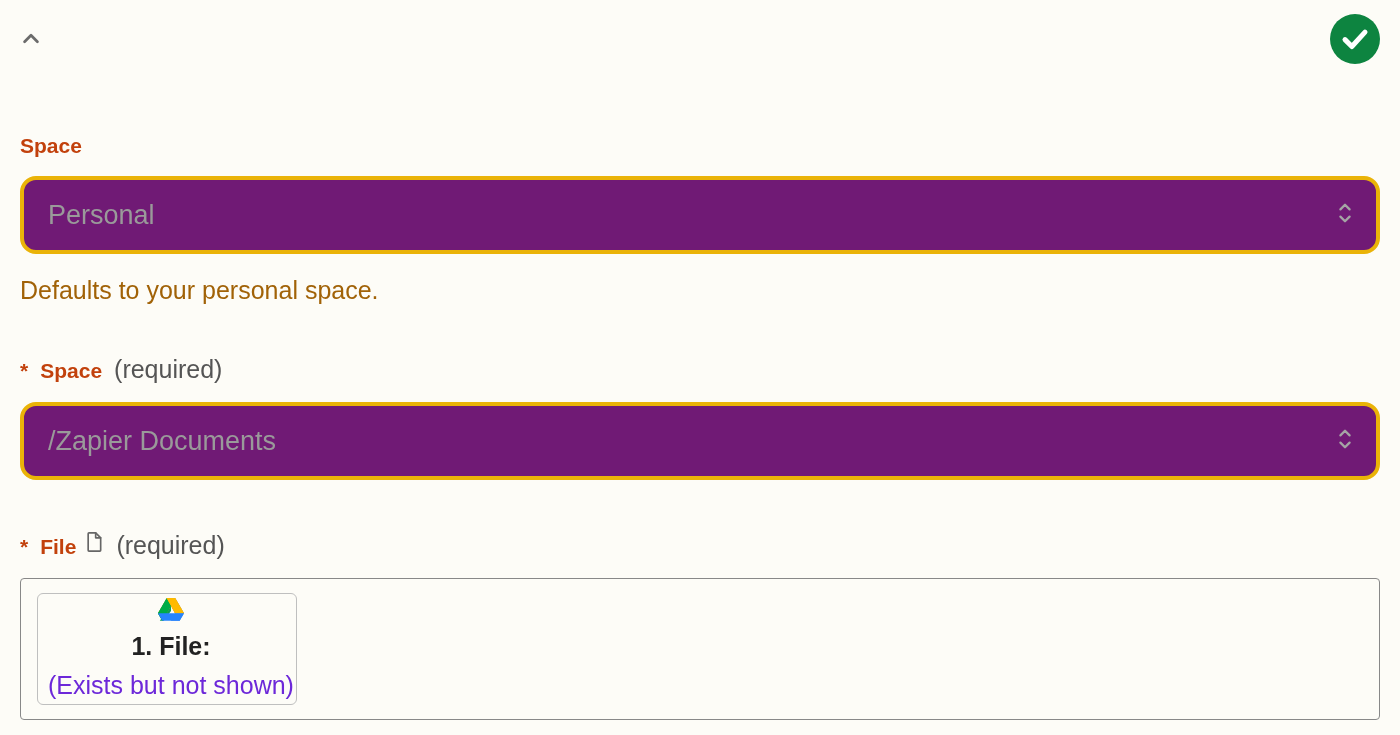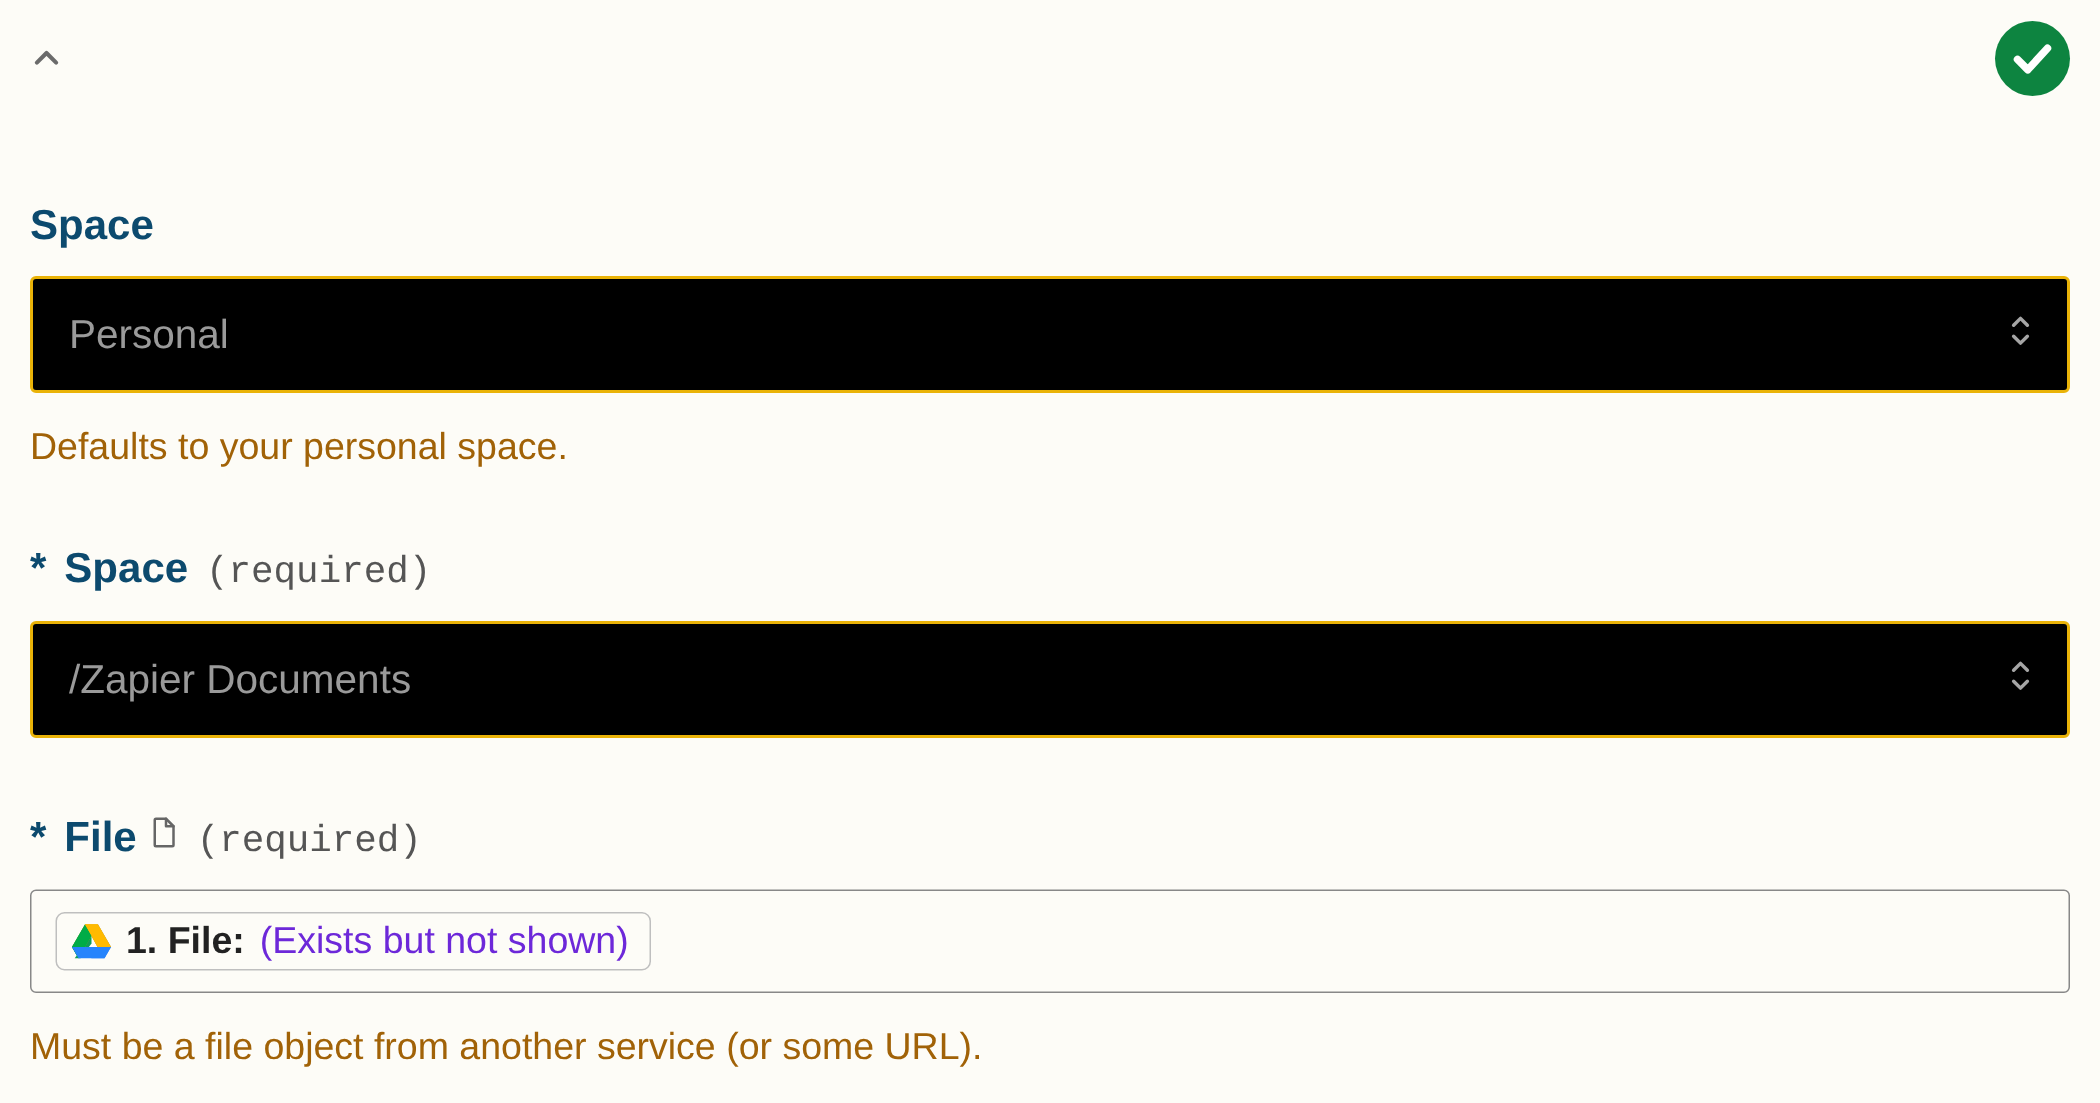--- a/index.html
+++ b/index.html
@@ -55,42 +55,41 @@
     margin-bottom: 50px;
   }
 
   .field-label-row {
     display: flex;
     align-items: baseline;
     gap: 12px;
     margin-bottom: 18px;
   }
   .field-label {
-    font-size: 28px;
+    font-size: 21px;
     font-weight: 700;
-    color: #0c4a6e;
+    color: #c2410c;
   }
   .field-required {
     font-size: 25px;
     font-weight: 400;
     color: #555;
-    font-family: Liberation Mono, monospace;
   }
   .field-icon {
     color: #666;
     display: inline-flex;
     align-items: center;
     margin-left: -4px;
   }
 
   .select-box {
     position: relative;
-    border: 2px solid #eab308;
-    border-radius: 4px;
-    background: #000000;
+    border: 4px solid #eab308;
+    border-radius: 16px;
+    background: #701a75;
     height: 78px;
     display: flex;
     align-items: center;
     padding: 0 60px 0 24px;
     box-sizing: border-box;
     cursor: pointer;
   }
   .select-placeholder {
     font-size: 27px;
     color: #9a9a9a;
@@ -118,22 +117,23 @@
     align-items: center;
     box-sizing: border-box;
   }
   .pill {
     display: inline-flex;
     align-items: center;
     gap: 10px;
     border: 1px solid #bfbfbf;
     border-radius: 6px;
     background: #fdfcf7;
-    padding: 4px 14px 4px 10px;
+    padding: 4px 2px 4px 10px;
     font-size: 25px;
+    flex-direction: column;
   }
   .pill .bold {
     font-weight: 700;
     color: #222;
   }
   .pill .muted {
     color: #6d28d9;
   }
   .gdrive-icon {
     display: inline-flex;

